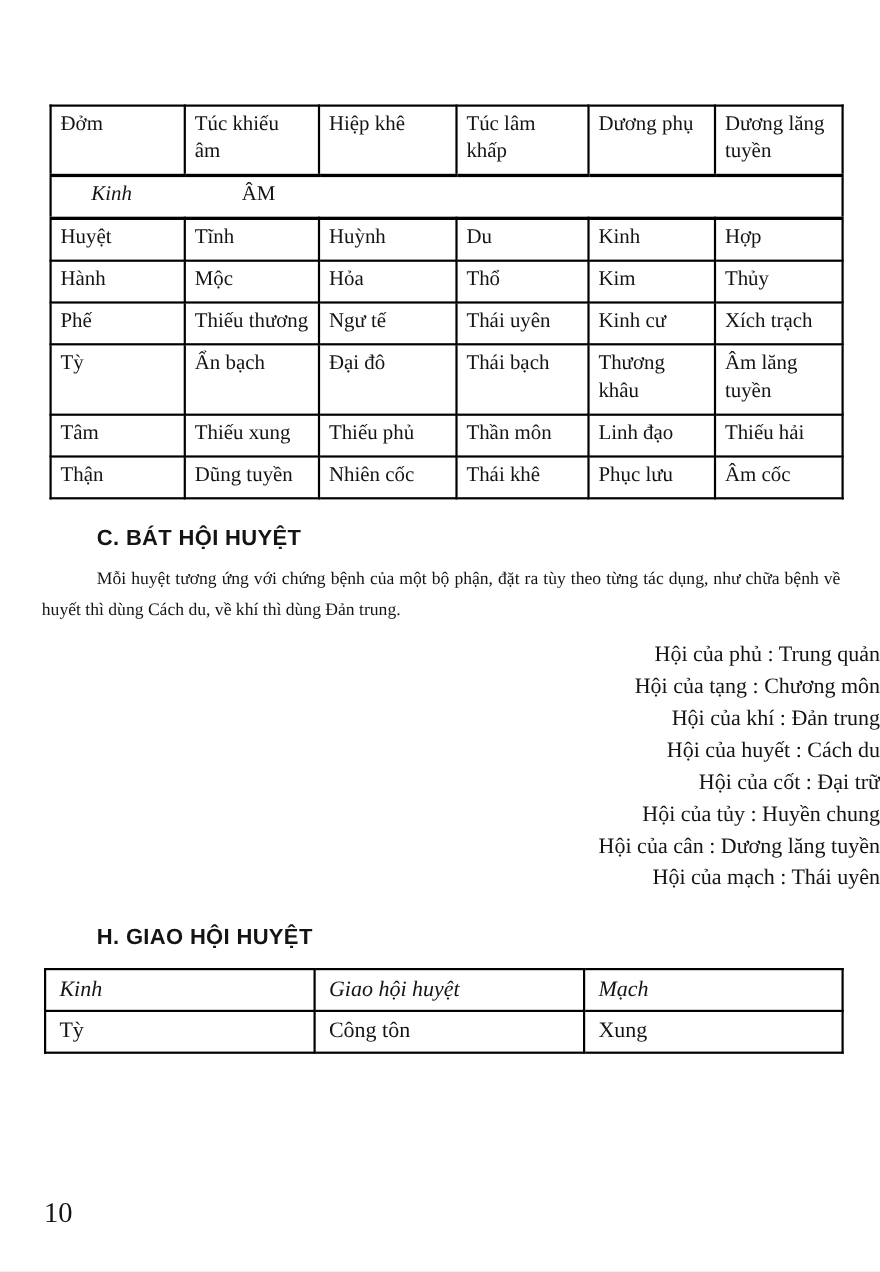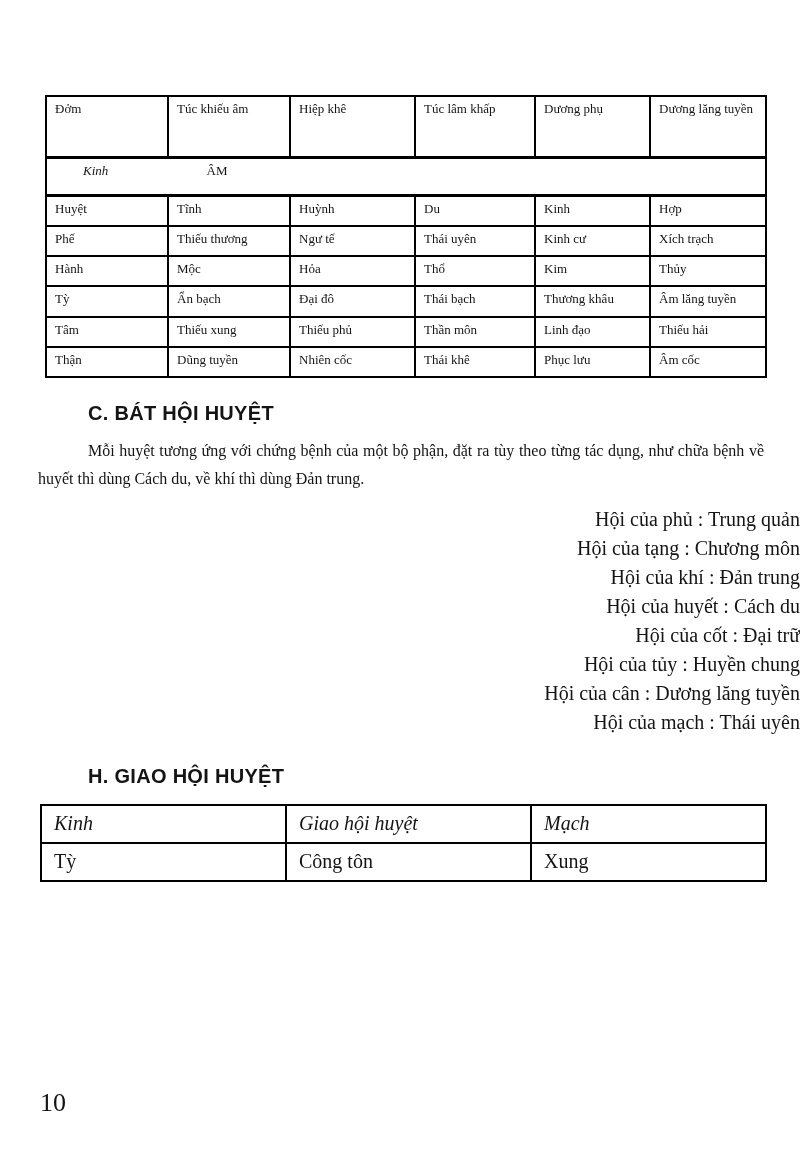--- a/index.html
+++ b/index.html
@@ -13,21 +13,21 @@
     font-family: "Liberation Serif", serif;
     box-sizing: border-box;
     overflow: hidden;
   }
 
   
   table.t1 {
     border-collapse: collapse;
     margin: 95px 0 0 45px;
     width: 720px;
-    font-size: 13px;
+    font-size: 19px;
     table-layout: fixed;
   }
   table.t1 td {
     border: 2px solid #000;
     padding: 3px 8px 8px 8px;
     vertical-align: top;
     line-height: 1.32;
   }
   table.t1 tr.hdr td { height: 48px; border-bottom-width: 3px; }
   table.t1 tr.kinhrow td { height: 24px; border-bottom-width: 3px; padding-left: 36px; }
@@ -116,34 +116,34 @@
     </tr>
     <tr>
       <td>Huyệt</td>
       <td>Tĩnh</td>
       <td>Huỳnh</td>
       <td>Du</td>
       <td>Kinh</td>
       <td>Hợp</td>
     </tr>
     <tr>
+      <td>Hành</td>
+      <td>Mộc</td>
+      <td>Hỏa</td>
+      <td>Thổ</td>
+      <td>Kim</td>
+      <td>Thủy</td>
+    </tr>
+    <tr>
       <td>Phế</td>
       <td>Thiếu thương</td>
       <td>Ngư tế</td>
       <td>Thái uyên</td>
       <td>Kinh cư</td>
       <td>Xích trạch</td>
-    </tr>
-    <tr>
-      <td>Hành</td>
-      <td>Mộc</td>
-      <td>Hỏa</td>
-      <td>Thổ</td>
-      <td>Kim</td>
-      <td>Thủy</td>
     </tr>
     <tr>
       <td>Tỳ</td>
       <td>Ẩn bạch</td>
       <td>Đại đô</td>
       <td>Thái bạch</td>
       <td>Thương khâu</td>
       <td>Âm lăng tuyền</td>
     </tr>
     <tr>

